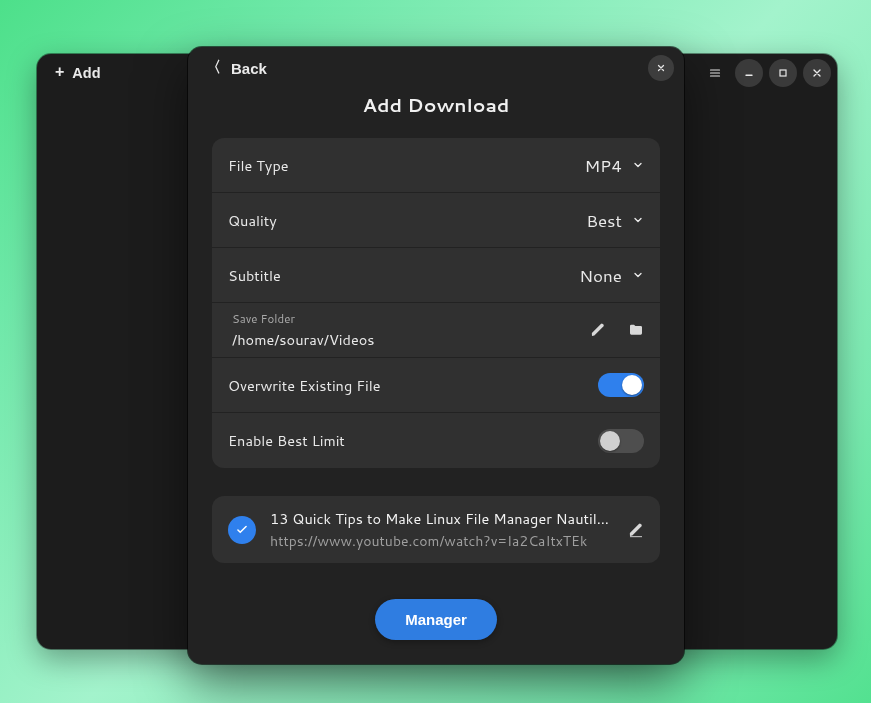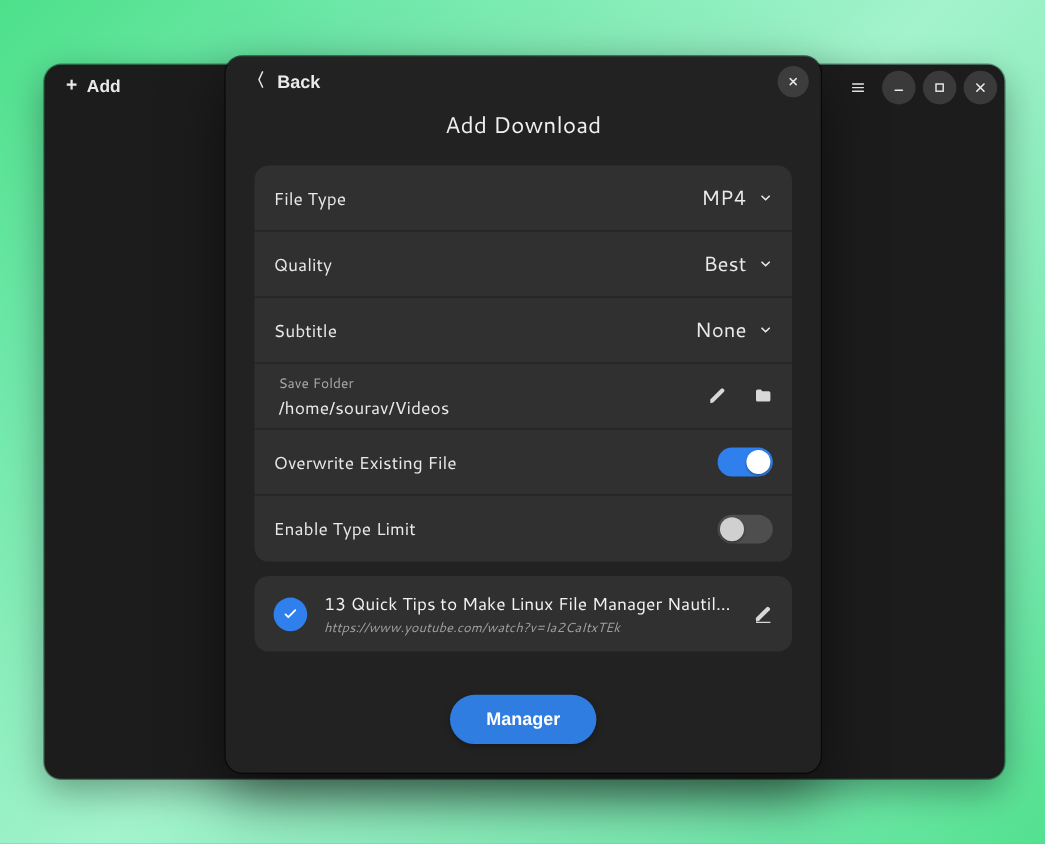--- a/index.html
+++ b/index.html
@@ -66,21 +66,21 @@
   }
   .back-chev { font-size: 15px; position: relative; top: -1px; }
   .close-btn {
     position: absolute; right: 10px; top: 8px;
     width: 26px; height: 26px; border-radius: 50%;
     background: #3d3d3d; display: flex; align-items: center; justify-content: center;
     cursor: pointer; color: #e5e5e5;
   }
   .close-btn svg { width: 10px; height: 10px; }
   .dlg-title {
-    text-align: center; font-size: 19px; font-weight: 400;
+    text-align: center; font-size: 19px; font-weight: 700;
     color: #f0f0f0; margin-top: 2px; margin-bottom: 20px;
   }
 
   .dlg-body { padding: 0 24px; }
 
   .card {
     background: #303030;
     border-radius: 12px;
     overflow: hidden;
   }
@@ -113,38 +113,38 @@
     position: absolute; top: 2px; width: 20px; height: 20px; border-radius: 50%;
     background: #ffffff; box-shadow: 0 1px 2px rgba(0,0,0,.4);
   }
   .switch.on  { background: #2f80ed; }
   .switch.on  .knob { right: 2px; }
   .switch.off { background: #4e4e4e; }
   .switch.off .knob { left: 2px; background: #d0d0d0; }
 
   
   .item-card {
-    margin-top: 12px;
+    margin-top: 28px;
     background: #303030;
     border-radius: 12px;
     display: flex; align-items: center; gap: 14px;
     padding: 12px 16px;
   }
   .item-check {
     width: 28px; height: 28px; border-radius: 50%;
     background: #2f80ed; display: flex; align-items: center; justify-content: center;
     flex: 0 0 28px;
   }
   .item-check svg { width: 14px; height: 14px; }
   .item-text { flex: 1; min-width: 0; }
   .item-title {
     font-size: 14.5px; color: #f2f2f2; font-weight: 500;
     white-space: nowrap; overflow: hidden; text-overflow: ellipsis;
   }
-  .item-sub { font-size: 11px; color: #9f9f9f; margin-top: 2px; white-space: nowrap; overflow: hidden; text-overflow: ellipsis; font-style: italic;}
+  .item-sub { font-size: 14px; color: #9f9f9f; margin-top: 2px; white-space: nowrap; overflow: hidden; text-overflow: ellipsis;}
   .item-edit { color: #d8d8d8; cursor: pointer; }
   .item-edit svg { width: 16px; height: 16px; display: block; }
 
   
   .dl-button {
     display: block; margin: 36px auto 0 auto;
     background: #2f7de1; color: #ffffff;
     border: none; border-radius: 24px;
     padding: 12px 30px; font-size: 15px; font-weight: 700;
     cursor: pointer;
@@ -260,21 +260,21 @@
       </div>
 
       <div class="row">
         <div class="row-label">Overwrite Existing File</div>
         <div class="switch on">
             <div class="knob"></div>
           </div>
       </div>
 
       <div class="row">
-        <div class="row-label">Enable Type Limit</div>
+        <div class="row-label">Enable Best Limit</div>
         <div class="switch off">
             <div class="knob"></div>
           </div>
       </div>
 
     </div>
 
     <div class="item-card">
       <div class="item-check">
         <svg viewBox="0 0 24 24">

